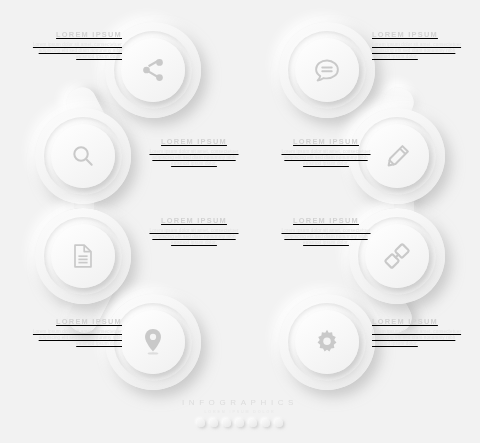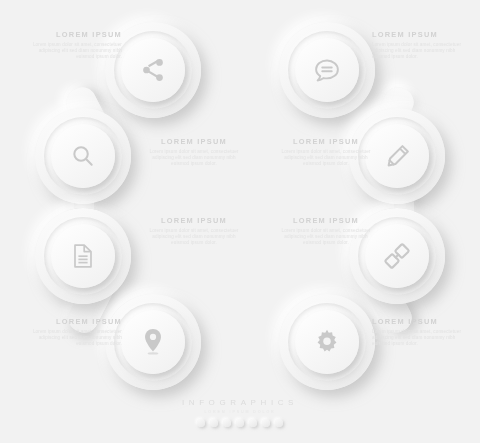--- a/index.html
+++ b/index.html
@@ -37,21 +37,21 @@
   }
   .link-groove{
     position:absolute;border-radius:10px;
     box-shadow:inset 2px 2px 4px rgba(172,172,172,.38), inset -2px -2px 4px rgba(255,255,255,.9);
   }
 
   .icon{display:block;}
   .icon svg{display:block;}
 
   
-  .txt{position:absolute;width:92px;}
+  .txt{position:absolute;width:92px;text-decoration:underline;}
   .txt .head{
     font-size:7.4px;letter-spacing:1.25px;font-weight:700;
     color:#d2d2d2;margin:0 0 3px 0;line-height:9px;
   }
   .txt .body{
     font-size:4.6px;line-height:6.2px;color:#e2e2e2;margin:0;
     letter-spacing:.12px;
   }
   .ta-right{text-align:right;}
   .ta-center{text-align:center;}

